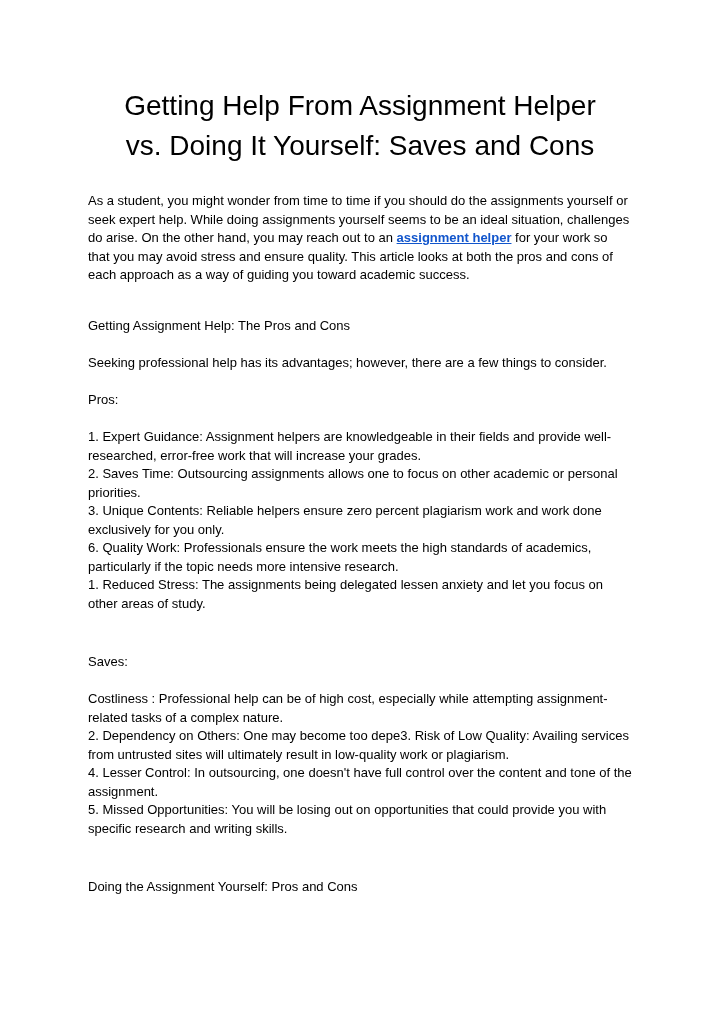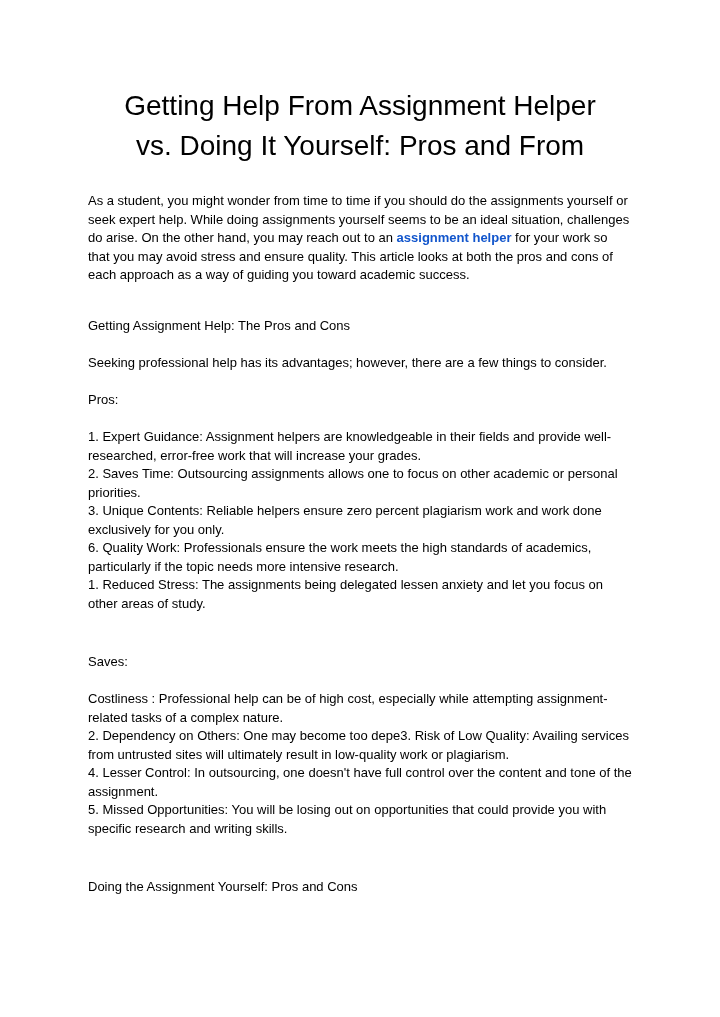--- a/index.html
+++ b/index.html
@@ -26,31 +26,32 @@
     font-size: 13px;
     line-height: 18.5px;
     margin: 0;
     font-weight: 400;
   }
   .gap-s { height: 18.5px; }
   .gap-m { height: 32.5px; }
   .gap-l { height: 40px; }
   a.doc-link {
     font-weight: bold;
+    text-decoration: underline;
     cursor: pointer;
   }
 </style>
 </head>
 <body>
 
 <div class="page">
 
   <h1 class="doc-title">
     <span>Getting Help From Assignment Helper</span>
-    <span>vs. Doing It Yourself: Pros and From</span>
+    <span>vs. Doing It Yourself: Saves and Cons</span>
   </h1>
 
   <p class="body-text"><span>As a student, you might wonder from time to time if you should do the assignments yourself or seek expert help. While doing assignments yourself seems to be an ideal situation, challenges do arise. On the other hand, you may reach out to an </span><a class="doc-link" style="color: rgb(17, 85, 204);">assignment helper</a><span> for your work so that you may avoid stress and ensure quality. This article looks at both the pros and cons of each approach as a way of guiding you toward academic success.</span></p>
 
   <div class="gap-m"></div>
 
   <p class="body-text">Getting Assignment Help: The Pros and Cons</p>
 
   <div class="gap-s"></div>
 

